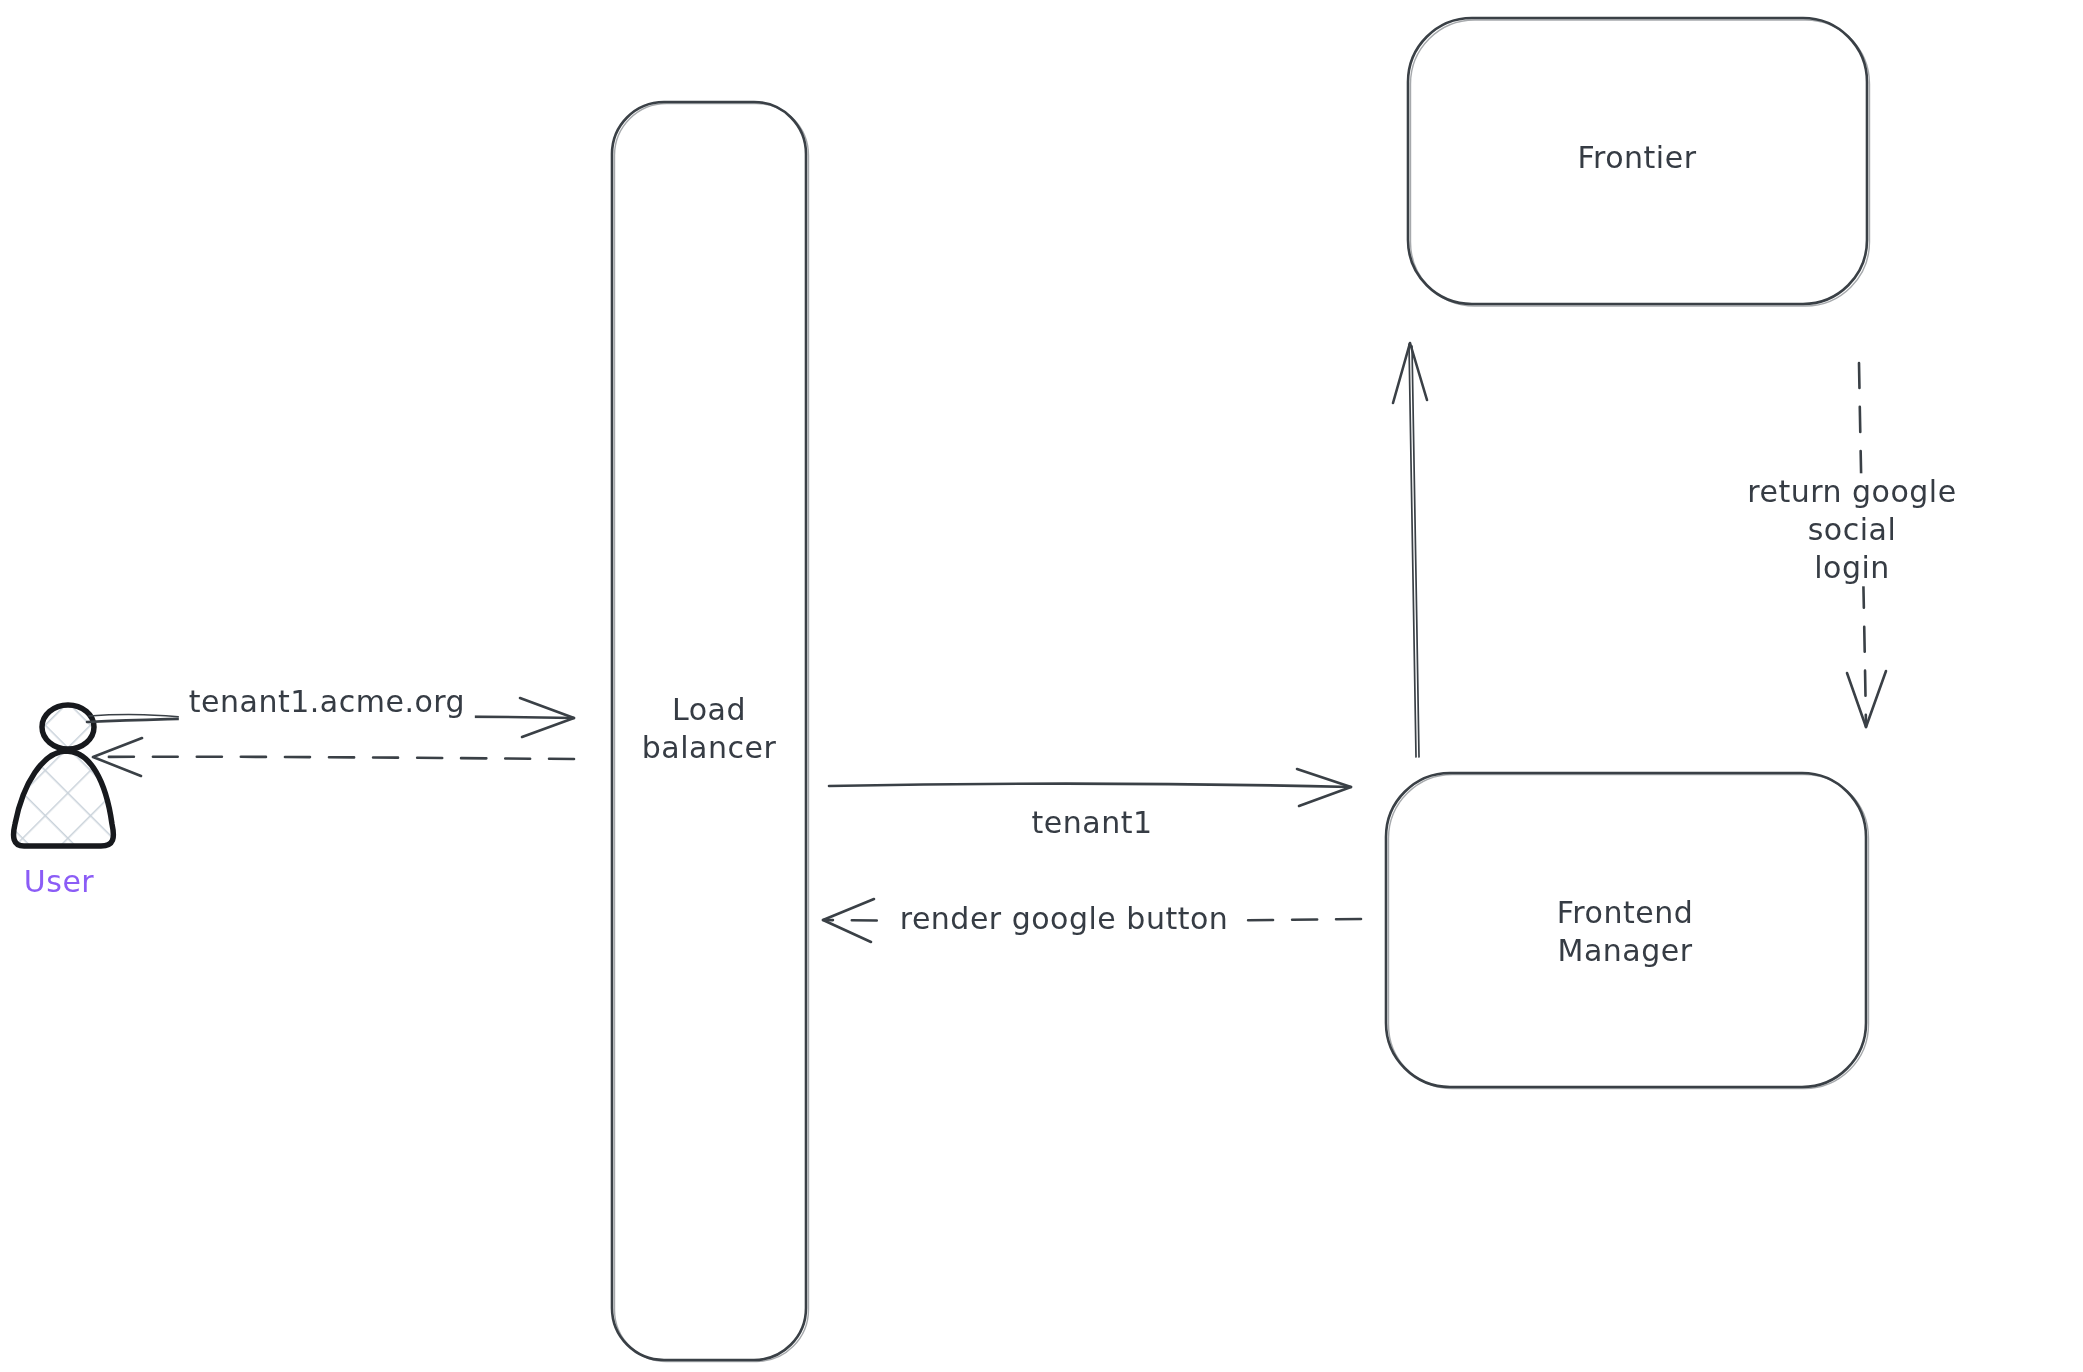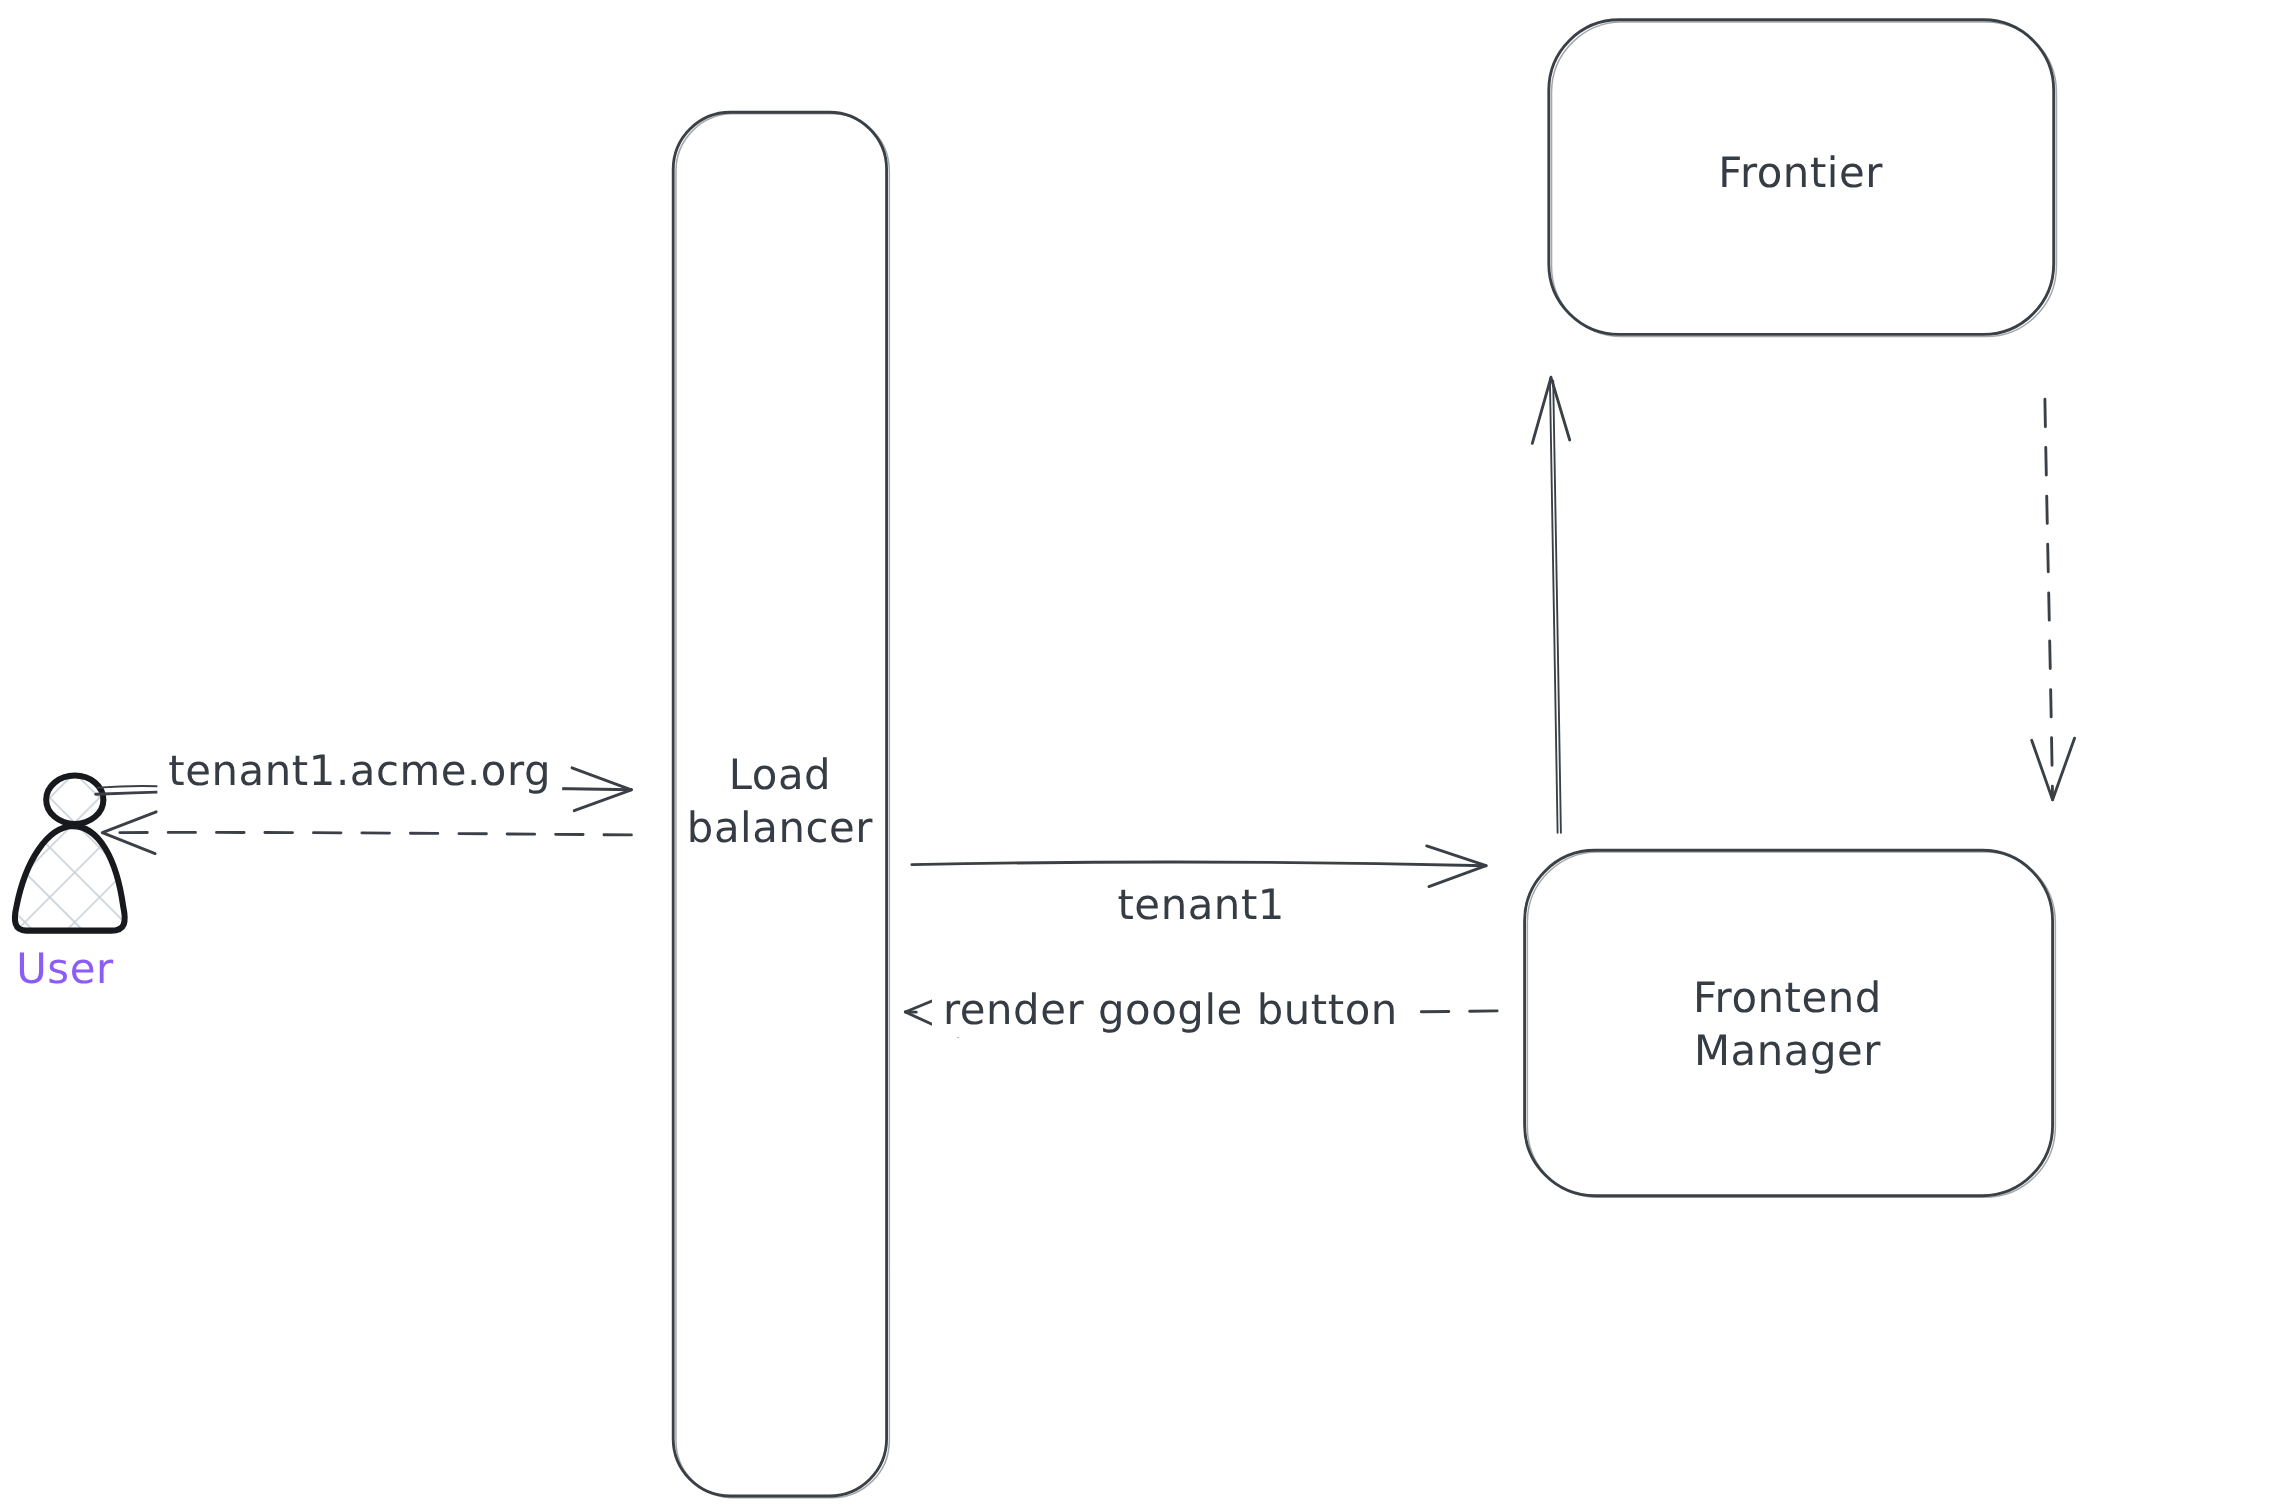--- a/index.html
+++ b/index.html
@@ -13,21 +13,21 @@
   svg.layer{position:absolute;left:0;top:0;display:block;}
   .box{fill:none;stroke:var(--stroke);stroke-width:2.6;}
   .box.ghost{stroke-width:1.4;opacity:.45;}
   .arrow{fill:none;stroke:var(--stroke);stroke-width:2.6;stroke-linecap:round;stroke-linejoin:round;}
   .arrow.thin{stroke-width:1.7;}
   .arrow.dashed{stroke-dasharray:25 19;}
   .figure{stroke:var(--figure);stroke-width:5.5;fill:url(#hatch);stroke-linejoin:round;}
   .label{
     position:absolute; transform:translate(-50%,-50%);
     text-align:center; white-space:pre-line;
-    font-size:38px; line-height:1.26; color:var(--ink); letter-spacing:.5px;
+    font-size:30px; line-height:1.26; color:var(--ink); letter-spacing:.5px;
   }
   .on-line{background:var(--bg); padding:0 10px;}
   .user-name{color:#8b5cf6;}
 </style>
 </head>
 <body>
 
 <div class="canvas">
 
   <svg class="layer" width="2083" height="1372" viewBox="0 0 2083 1372">
@@ -95,14 +95,16 @@
   <div class="label" style="left:709px;top:729px;">Load
 balancer</div>
   <div class="label" style="left:1637px;top:158px;">Frontier</div>
   <div class="label" style="left:1625px;top:932px;">Frontend
 Manager</div>
   <div class="label user-name" style="left:59px;top:882px;">User</div>
 
   <div class="label on-line" style="left:327px;top:702px;">tenant1.acme.org</div>
   <div class="label on-line" style="left:1092px;top:823px;">tenant1</div>
   <div class="label on-line" style="left:1064px;top:919px;">render google button</div>
+  <div class="label on-line" style="left:1852px;top:530px;">return google social
+login</div>
 
 </div>
 
 </body></html>

